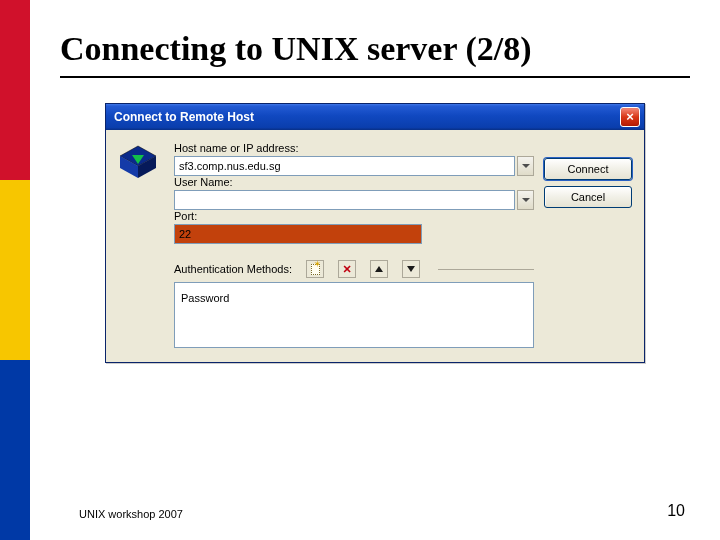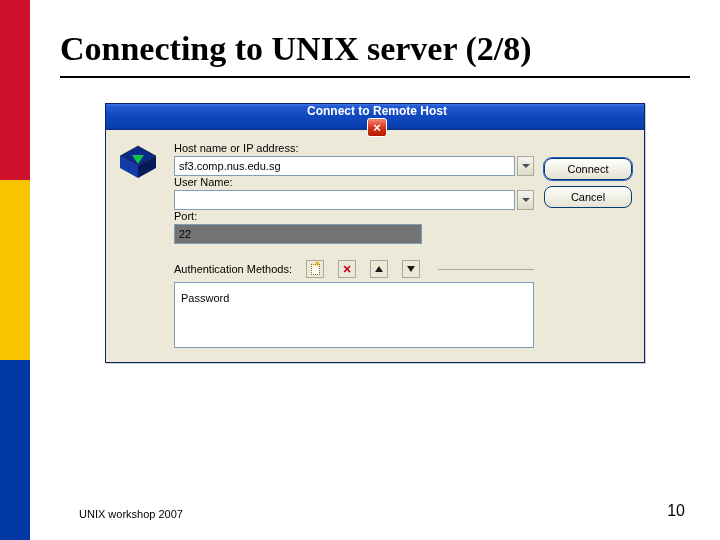--- a/index.html
+++ b/index.html
@@ -69,21 +69,20 @@
   }
   .titlebar {
     height: 26px;
     background: linear-gradient(to bottom, #3f77e8 0%, #235bd4 8%, #1048c0 45%, #0a3ead 90%, #082f86 100%);
     color: #fff;
     display: flex;
     align-items: center;
     padding: 0 4px 0 8px;
     font-weight: bold;
     font-size: 12px;
-    flex-direction: column;
   }
   .titlebar-text { flex: 1; }
   .close-btn {
     width: 20px;
     height: 20px;
     background: linear-gradient(to bottom, #f48a7a 0%, #d93616 50%, #b41a04 100%);
     border: 1px solid #fff;
     border-radius: 3px;
     color: #fff;
     font-weight: bold;
@@ -146,21 +145,21 @@
     border-right: 4px solid transparent;
     border-top: 4px solid #4d4d4d;
   }
   .port-row input[type=text] {
     width: 248px;
     height: 20px;
     border: 1px solid #7f9db9;
     padding: 1px 4px;
     font-family: Tahoma, sans-serif;
     font-size: 11px;
-    background: #737373;
+    background: #c2410c;
     margin-bottom: 10px;
   }
 
   .auth-row {
     display: flex;
     align-items: center;
     gap: 14px;
     margin-bottom: 4px;
     margin-top: 6px;
   }
@@ -229,21 +228,21 @@
     width: 88px;
     display: flex;
     flex-direction: column;
     gap: 6px;
     padding-top: 16px;
   }
   .btn {
     height: 22px;
     border: 1px solid #003c74;
     background: linear-gradient(to bottom, #ffffff 0%, #f1f0e7 50%, #e6e3d3 100%);
-    border-radius: 8px;
+    border-radius: 3px;
     font-family: Tahoma, sans-serif;
     font-size: 11px;
     text-align: center;
     line-height: 20px;
     box-shadow: inset 1px 1px 0 rgba(255,255,255,0.7);
   }
   .btn.default {
     box-shadow: 0 0 0 1px #2a61c3, inset 1px 1px 0 rgba(255,255,255,0.7);
   }
 </style>

